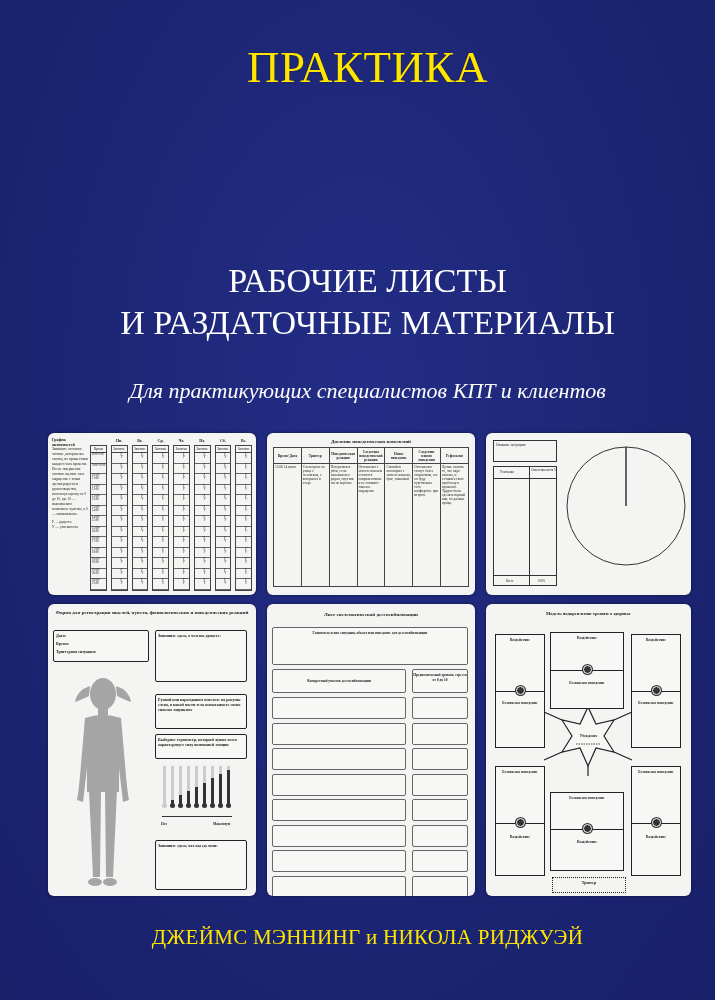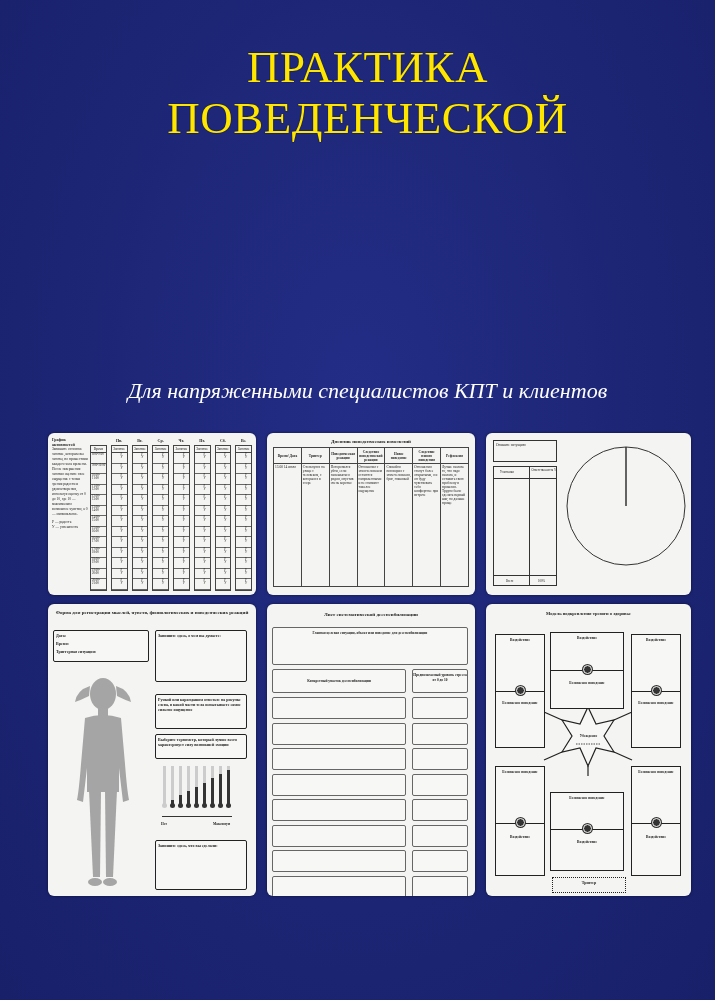--- a/index.html
+++ b/index.html
@@ -100,25 +100,28 @@
     color: #ffe600; font-size: 18px; font-style: italic; font-weight: bold;
   }
 </style>
 </head>
 <body>
 
 <div class="cover">
 
   <div class="title">
     <div>ПРАКТИКА</div>
-    <div>ПОВЕДЕНЧЕСКОЙ</div>
   </div>
 
-
-  <div class="tagline">Для напряженными специалистов КПТ и клиентов</div>
+  <div class="subtitle">
+    <div>РАБОЧИЕ ЛИСТЫ</div>
+    <div>И РАЗДАТОЧНЫЕ МАТЕРИАЛЫ</div>
+  </div>
+
+  <div class="tagline">Для практикующих специалистов КПТ и клиентов</div>
 
   <div class="panel" id="p1">
     <div class="side">
       <div class="hd">График активностей</div>
       <div>Запишите основное занятие, которым вы заняты, по прошествии каждого часа времени. После завершения занятия оцените свое ощущение с точки зрения радости и удовлетворения, используя оценку от 0 до 10, где 10 — максимально возможное чувство, а 0 — минимальное.</div>
       <div style="margin-top:3px">Р — радость</div>
       <div>У — успешность</div>
     </div>
     <div class="grid" id="p1grid">
         <div class="col time">
@@ -743,13 +746,14 @@
     </div>
     <div class="bx" style="left:145px;top:162px;width:50px;height:110px;">
       <div class="lbl" style="top:3px">Безопасное поведение</div>
       <div class="div" style="top:56px"></div>
       <div class="cyc" style="left:20px;top:51px"></div>
       <div class="lbl" style="top:68px">Воздействие</div>
     </div>
     <div class="trig">Триггер</div>
   </div>
 
+  <div class="authors">ДЖЕЙМС МЭННИНГ и НИКОЛА РИДЖУЭЙ</div>
 </div>
 
 </body></html>

